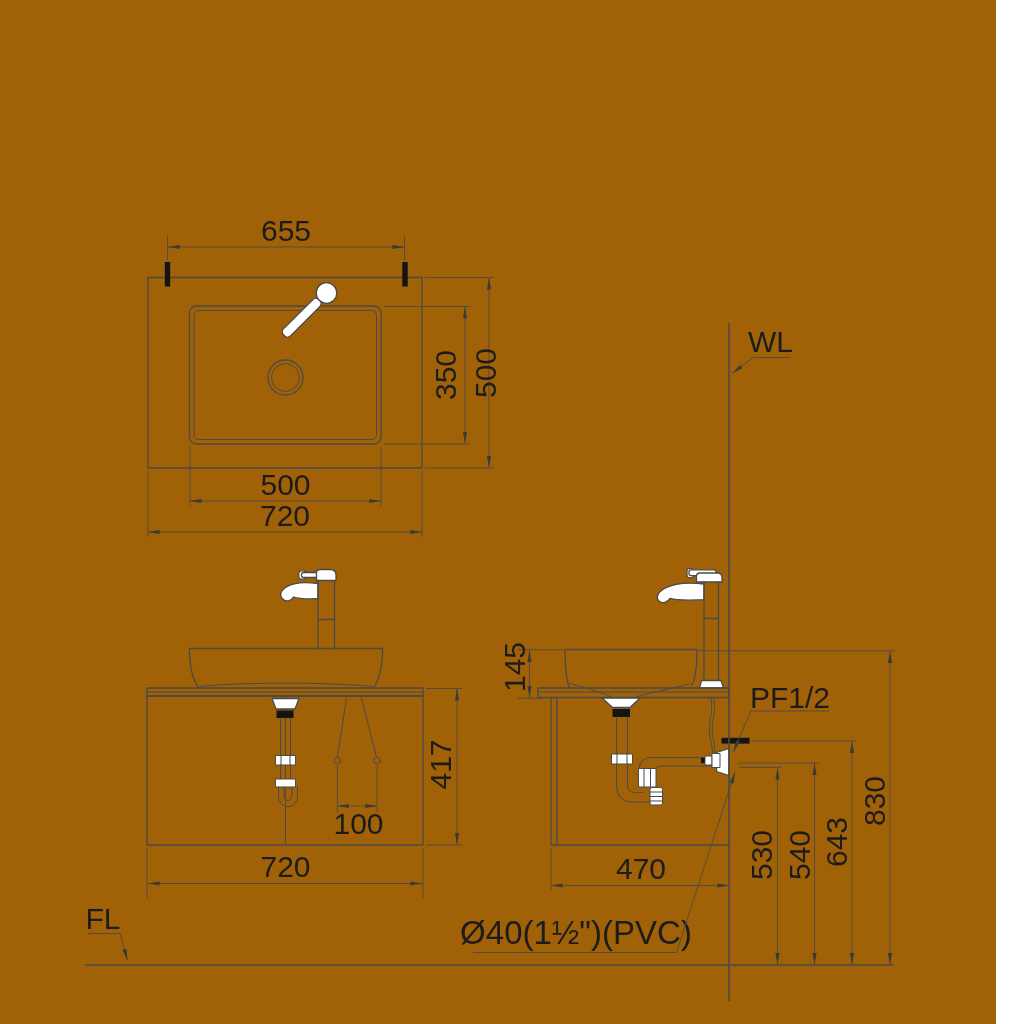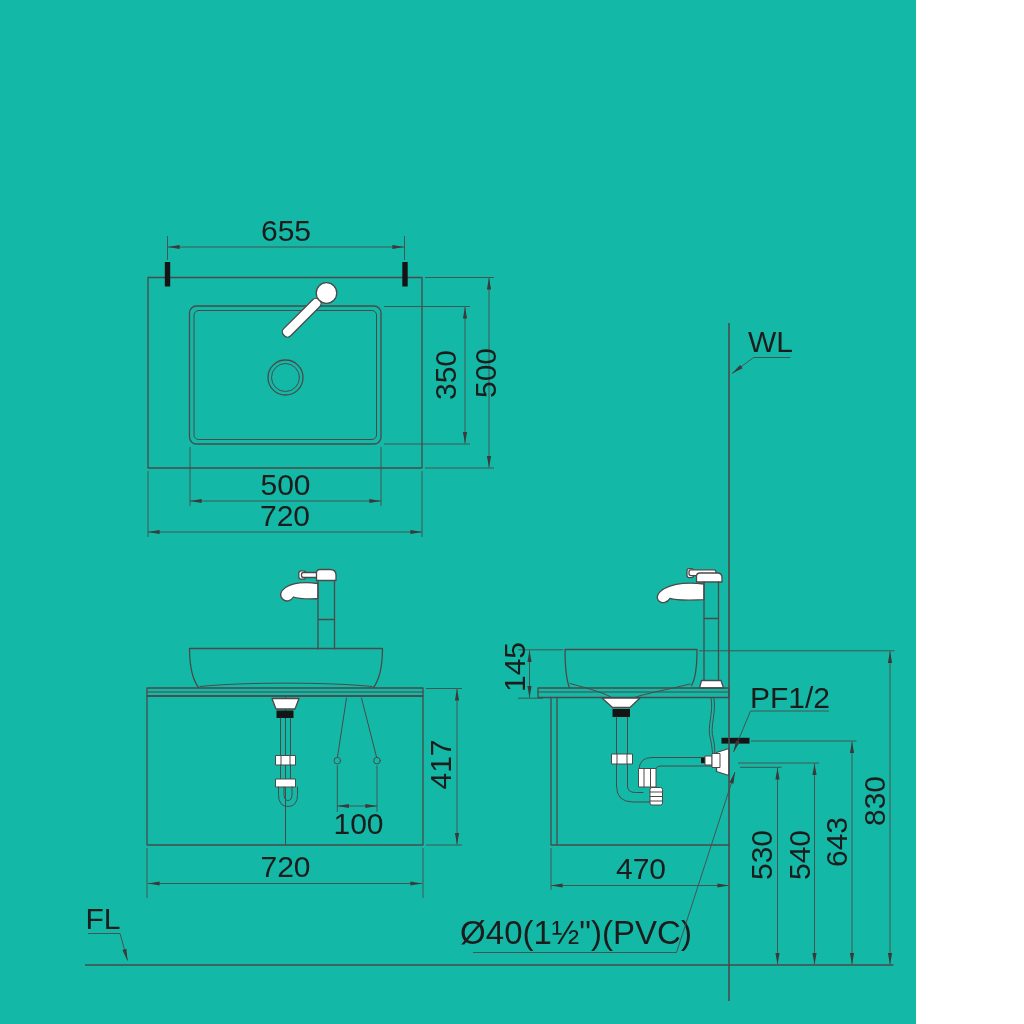--- a/index.html
+++ b/index.html
@@ -1,16 +1,16 @@
 <!DOCTYPE html>
 <html><head>
 <meta charset="utf-8">
 <style>
   html,body{margin:0;padding:0;background:#fff;}
-  #stage{position:relative;width:916px;height:1024px;background:#14b8a6;overflow:hidden;}
+  #stage{position:relative;width:996px;height:1024px;background:#a16207;overflow:hidden;}
   svg{display:block;}
   .obj{stroke:#4a4a4a;stroke-width:1.3;fill:none;stroke-linecap:round;stroke-linejoin:round;}
   .objw{stroke:#4a4a4a;stroke-width:1.3;fill:#ffffff;stroke-linejoin:round;}
   .thin{stroke-width:1;}
   .dim{stroke:#4a4a4a;stroke-width:0.9;fill:none;}
   .ref{stroke:#4a4a4a;stroke-width:1.6;fill:none;}
   .dark{fill:#141414;stroke:none;}
   .arr{fill:#3a3a3a;}
   text{font-family:"Liberation Sans","DejaVu Sans",sans-serif;fill:#1c1c1c;font-size:30px;}
   text.big{font-size:33px;}

